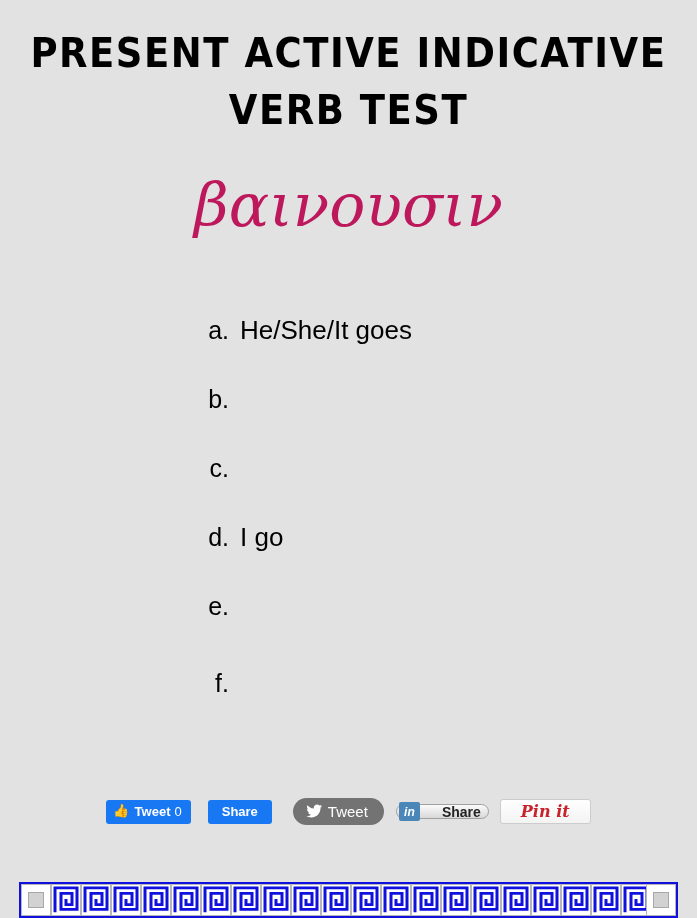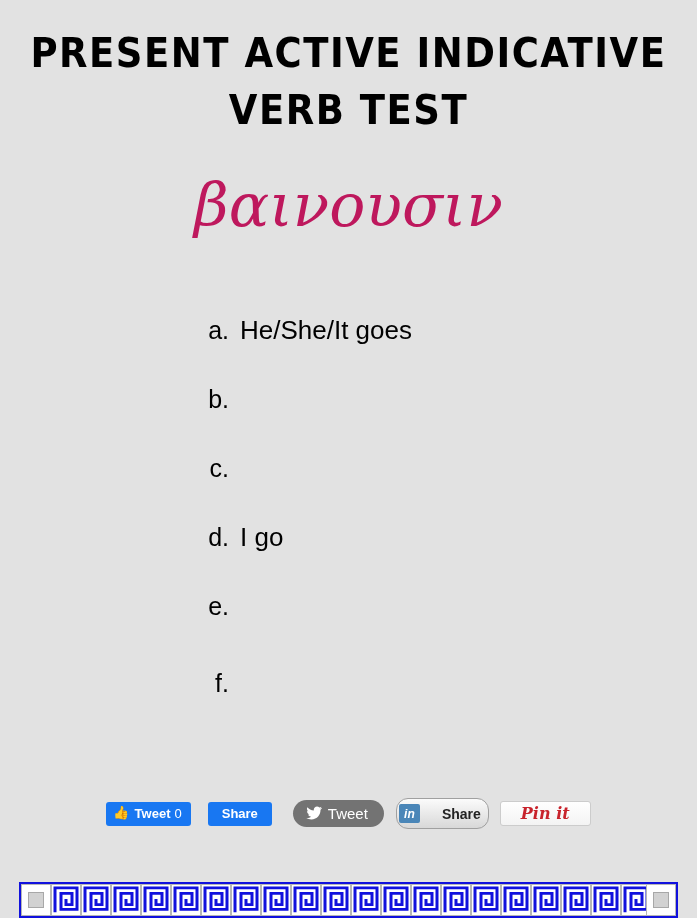--- a/index.html
+++ b/index.html
@@ -144,21 +144,21 @@
     border-radius: 14px;
     font-size: 15px;
     padding: 0 16px 0 12px;
     margin-right: 12px;
   }
   .tw-tweet svg { margin-right: 6px; }
   .li-share {
     background: linear-gradient(#fbfbfb, #d8d8d8);
     border: 1px solid #a0a0a0;
     border-radius: 12px;
-    height: 31px;
+    height: 15px;
     font-size: 14px;
     font-weight: bold;
     color: #222222;
     padding: 0 7px 0 2px;
     margin-right: 11px;
     gap: 17px;
   }
   .li-badge {
     display: inline-flex;
     align-items: center;

